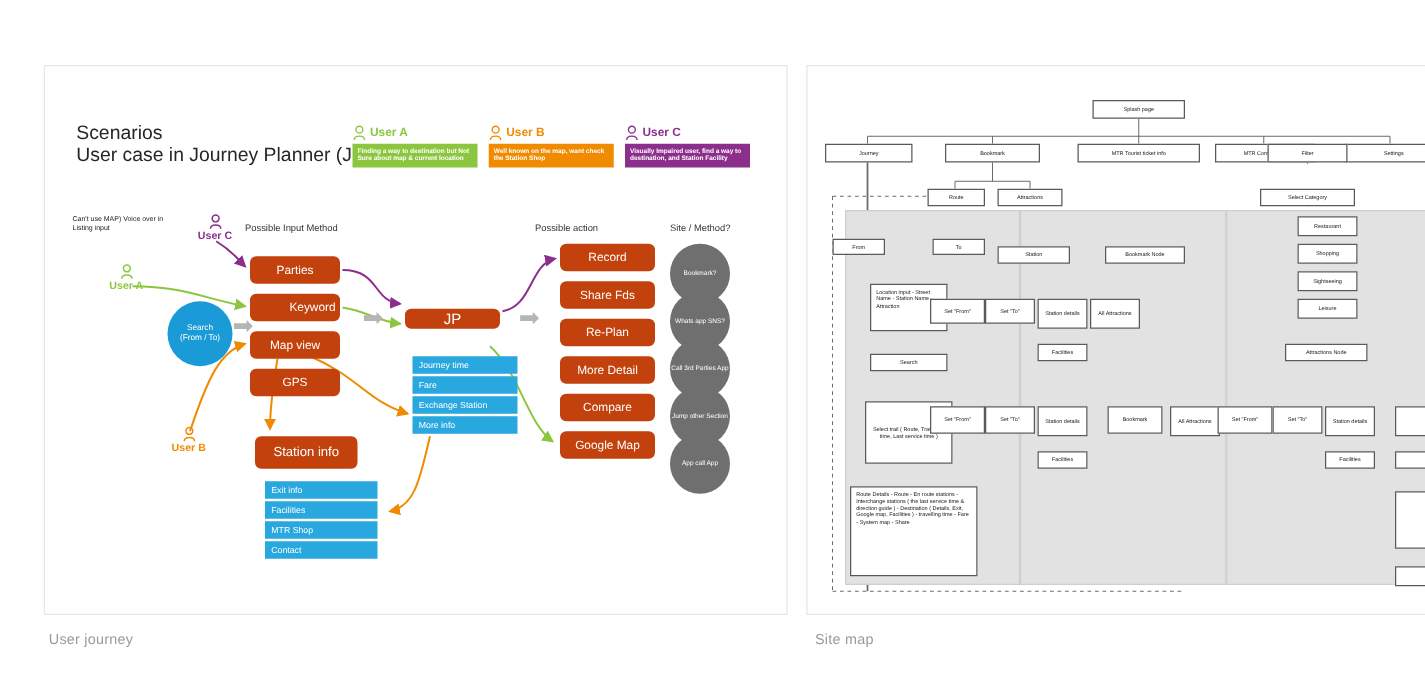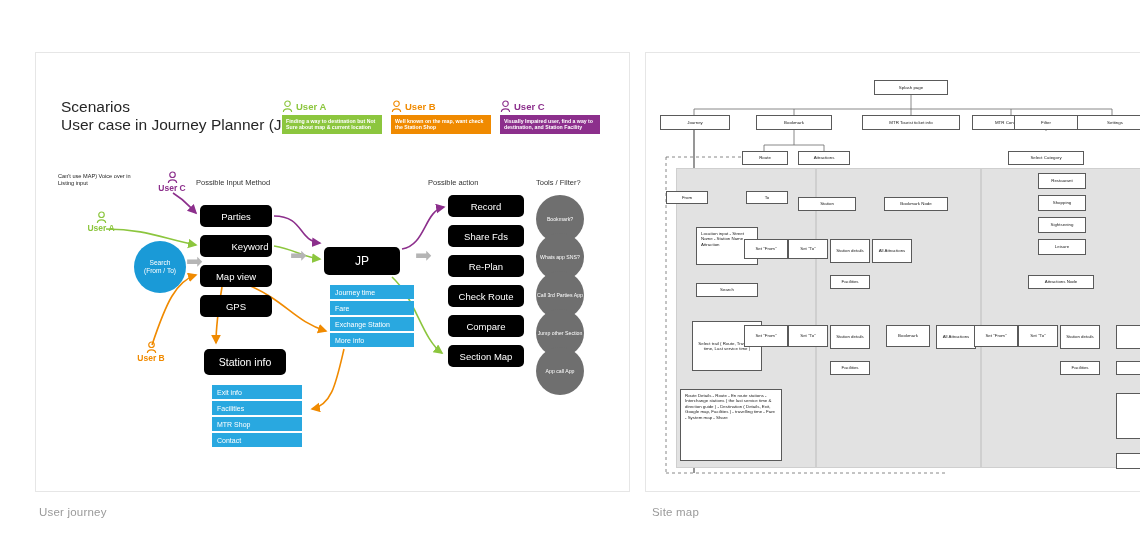--- a/index.html
+++ b/index.html
@@ -67,32 +67,32 @@
   #user-a { left:42px; top:158px; color:#8cc63e; }
   #user-b { left:92px; top:288px; color:#f08a00; }
 
   .searchcircle {
     position:absolute; left:98px; top:188px; width:52px; height:52px; border-radius:50%;
     background:#1a9ad7; color:#fff; font-size:6.6px; line-height:8px;
     display:flex; flex-direction:column; align-items:center; justify-content:center; text-align:center;
   }
 
   .btn {
-    position:absolute; background:#000000; color:#ffffff;
+    position:absolute; background:#c2410c; color:#ffffff;
     border-radius:5px; font-size:9.5px;
     display:flex; align-items:center; justify-content:center;
     width:72px; height:22px;
   }
 
   #btn-listing { left:164px; top:152px; }
   #btn-keyword { left:164px; top:182px;padding-left:28px; }
   #btn-mapview { left:164px; top:212px; }
   #btn-gps     { left:164px; top:242px; }
   #btn-station { left:168px; top:296px; width:82px; height:26px; font-size:10.5px; }
-  #btn-jp      { left:288px; top:194px; width:76px; height:28px; font-size:12px; }
+  #btn-jp      { left:288px; top:194px; width:76px; height:16px; font-size:12px; }
 
   .sublist { position:absolute; width:84px; }
   .sublist .sub {
     background:#29a8e0; color:#ffffff; font-size:7px;
     padding:2px 5px; height:14px; display:flex; align-items:center;
     margin-bottom:2px;
   }
   #jp-sub { left:294px; top:232px; }
   #station-sub { left:176px; top:332px; width:90px; }
   #station-sub .sub { font-size:7px; height:14px; }
@@ -200,21 +200,21 @@
             <circle cx="6" cy="4" r="3" fill="none" stroke="#8c2f8c" stroke-width="1.2"></circle>
             <path d="M1.5,13 C1.5,8.5 10.5,8.5 10.5,13" fill="none" stroke="#8c2f8c" stroke-width="1.2"></path>
           </svg>
           <span class="pname">User C</span>
         </div>
         <div class="pdesc">Visually Impaired user, find a way to destination, and Station Facility</div>
       </div>
 
       <div class="colhead" id="head-input">Possible Input Method</div>
       <div class="colhead" id="head-action">Possible action</div>
-      <div class="colhead" id="head-tools">Tools / Filter?</div>
+      <div class="colhead" id="head-tools">Site / Method?</div>
 
       <div class="note">Can't use MAP) Voice over in Listing input</div>
 
       <div class="usertag" id="user-c">
         <svg class="avatar" viewBox="0 0 12 14" style="margin:0 auto;display:block">
           <circle cx="6" cy="4" r="3" fill="none" stroke="#8c2f8c" stroke-width="1.3"></circle>
           <path d="M1.5,13 C1.5,8.5 10.5,8.5 10.5,13" fill="none" stroke="#8c2f8c" stroke-width="1.3"></path>
         </svg>
         <div class="ulbl">User C</div>
       </div>
@@ -260,23 +260,23 @@
         <div class="sub">Exit info</div>
         <div class="sub">Facilities</div>
         <div class="sub">MTR Shop</div>
         <div class="sub">Contact</div>
       </div>
 
       <div id="actions">
         <div class="btn" style="top:0px;">Record</div>
         <div class="btn" style="top:30px;">Share Fds</div>
         <div class="btn" style="top:60px;">Re-Plan</div>
-        <div class="btn" style="top:90px;">Check Route</div>
+        <div class="btn" style="top:90px;">More Detail</div>
         <div class="btn" style="top:120px;">Compare</div>
-        <div class="btn" style="top:150px;">Section Map</div>
+        <div class="btn" style="top:150px;">Google Map</div>
       </div>
 
       <div class="circlecol">
         <div class="tcircle">Bookmark?</div>
         <div class="tcircle">Whats app SNS?</div>
         <div class="tcircle">Call 3rd Parties App</div>
         <div class="tcircle">Jump other Section</div>
         <div class="tcircle">App call App</div>
       </div>
 

